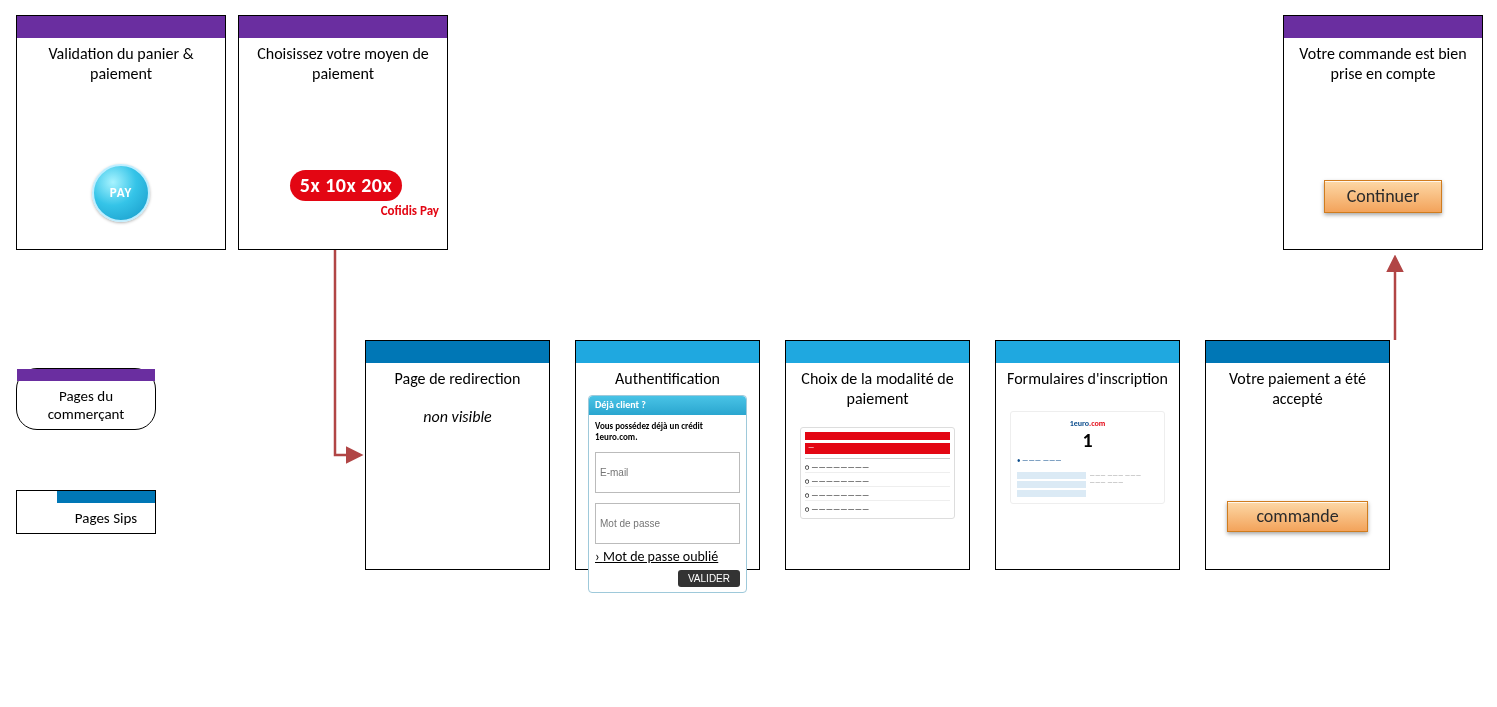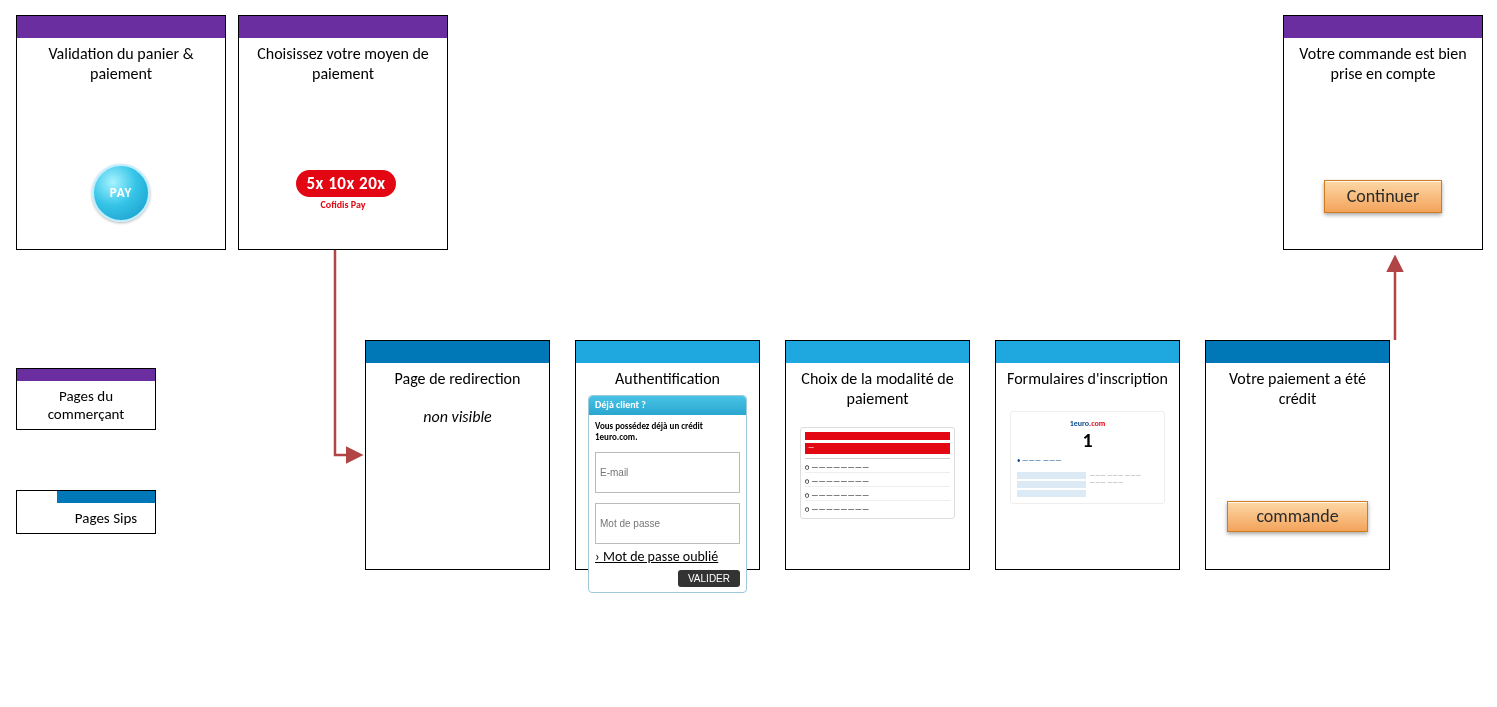--- a/index.html
+++ b/index.html
@@ -21,24 +21,24 @@
   .bar-sips{background:var(--sips);}
   .bar-cofidis{background:var(--cofidis);}
 
   .legend{position:absolute;width:140px;border:1px solid var(--border);background:#fff;box-sizing:border-box;}
   .legend .bar{height:12px;}
   .legend .body{padding:6px 8px;font-size:15px;text-align:center;}
 
   .pay-btn{width:54px;height:54px;border-radius:50%;background:radial-gradient(circle at 35% 30%, #a7f3ff 0%, #35c4e8 45%, #1597c7 100%);display:flex;align-items:center;justify-content:center;color:#fff;font-weight:700;font-size:13px;letter-spacing:1px;margin:10px auto 4px;border:2px solid #bfeeff;box-shadow:0 1px 3px rgba(0,0,0,.3);}
 
   .cofidis-logo{margin:14px auto 0;}
-  .cofidis-pill{display:flex;align-items:center;padding:3px 10px;border-radius:18px;background:#e30613;color:#fff;font-weight:800;font-size:17px;letter-spacing:.5px;position:relative;}
+  .cofidis-pill{display:flex;align-items:center;padding:3px 10px;border-radius:18px;background:#e30613;color:#fff;font-weight:800;font-size:20px;letter-spacing:.5px;position:relative;}
   .cofidis-pill:before{content:"";position:absolute;left:-6px;top:-6px;bottom:-6px;width:20px;border-radius:18px 0 0 18px;background:#ffd200;z-index:-1;}
   .cofidis-wrap{display:inline-block;position:relative;padding-left:6px;}
-  .cofidis-text{color:#e30613;font-size:10px;font-weight:600;margin-top:2px;text-align:center;}
+  .cofidis-text{color:#e30613;font-size:13px;font-weight:600;margin-top:2px;text-align:right;}
 
   .orange-btn{display:inline-block;padding:4px 22px;background:linear-gradient(#fdd8a6,#f3a35b);border:1px solid #d07c1e;border-radius:0;color:#2b2b2b;font-size:18px;box-shadow:0 2px 4px rgba(0,0,0,.35), inset 0 1px 0 #fff7ec;}
 
   .mini{border:1px solid #9ec9da;border-radius:4px;margin:6px 4px;text-align:left;font-size:10px;background:#fff;}
   .mini .mini-head{background:linear-gradient(#49c3e6,#2aa6cf);color:#fff;padding:3px 6px;font-size:10px;border-radius:4px 4px 0 0;font-weight:700;}
   .mini .mini-body{padding:5px 6px;}
   .mini input[type=text]{width:100%;box-sizing:border-box;font-size:10px;padding:14px 4px;border:1px solid #bbb;margin-top:10px;}
   .mini .valider{float:right;background:#333;color:#fff;border:none;padding:3px 10px;font-size:10px;border-radius:3px;margin-top:4px;}
   .mini .forgot{font-size:14px;text-decoration:underline;display:inline-block;margin-top:4px;}
 
@@ -78,21 +78,21 @@
 
   <div class="card" style="left:1283px;top:15px;width:200px;height:235px;">
     <div class="bar bar-purple"></div>
     <div class="body">
       <div>Votre commande est bien prise en compte</div>
       <div style="height:96px"></div>
       <span class="orange-btn">Continuer</span>
     </div>
   </div>
 
-  <div class="legend" style="left:16px;top:368px;">
+  <div class="legend" style="left:16px;top:368px;border-radius:21px;">
     <div class="bar bar-purple"></div>
     <div class="body">Pages du commerçant</div>
   </div>
   <div class="legend" style="left:16px;top:490px;padding-left:40px;">
     <div class="bar bar-sips"></div>
     <div class="body">Pages Sips</div>
   </div>
 
   <div class="card" style="left:365px;top:340px;width:185px;height:230px;">
     <div class="bar bar-sips"></div>
@@ -155,21 +155,21 @@
           </div>
           <div style="flex:1;font-size:6px;color:#888;line-height:1.2;">——— ——— ——— ——— ———</div>
         </div>
       </div>
     </div>
   </div>
 
   <div class="card" style="left:1205px;top:340px;width:185px;height:230px;">
     <div class="bar bar-sips"></div>
     <div class="body">
-      <div>Votre paiement a été crédit</div>
+      <div>Votre paiement a été accepté</div>
       <div style="height:92px"></div>
       <span class="orange-btn" style="padding:3px 28px;">commande</span>
     </div>
   </div>
 
   <svg class="arrows" width="1497" height="707">
     <defs>
       <marker id="ah" viewBox="0 0 10 10" refX="8" refY="5" markerWidth="7" markerHeight="7" orient="auto-start-reverse">
         <path d="M0,0 L10,5 L0,10 z" fill="var(--arrow)"></path>
       </marker>

